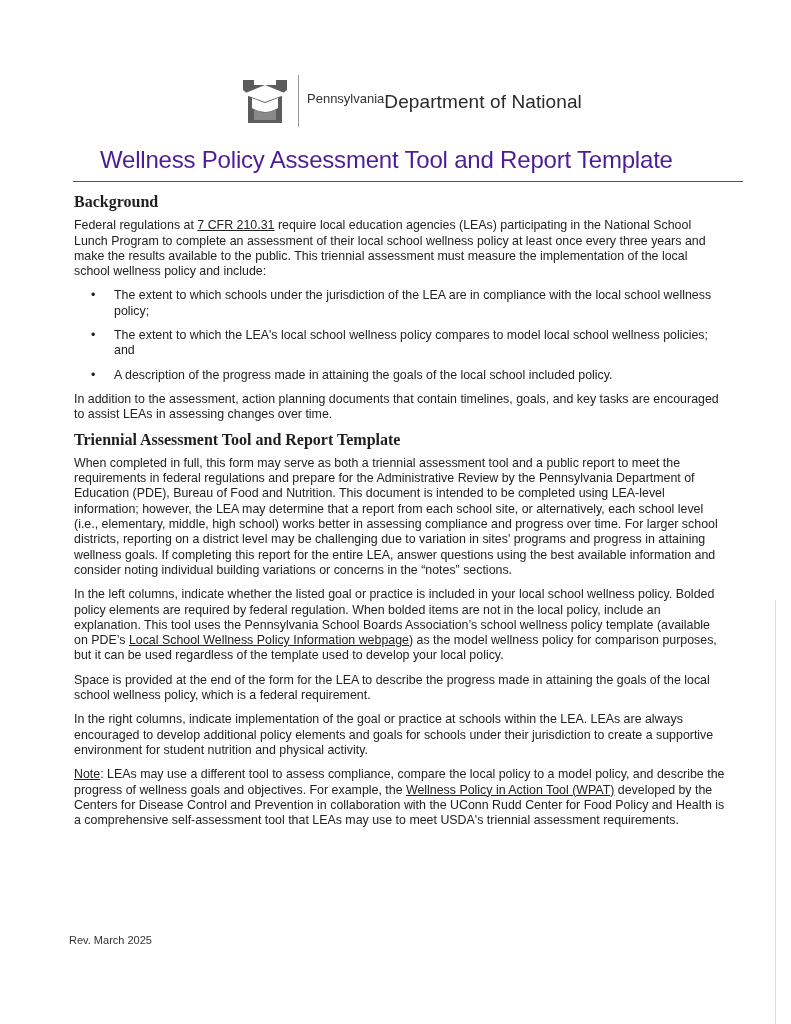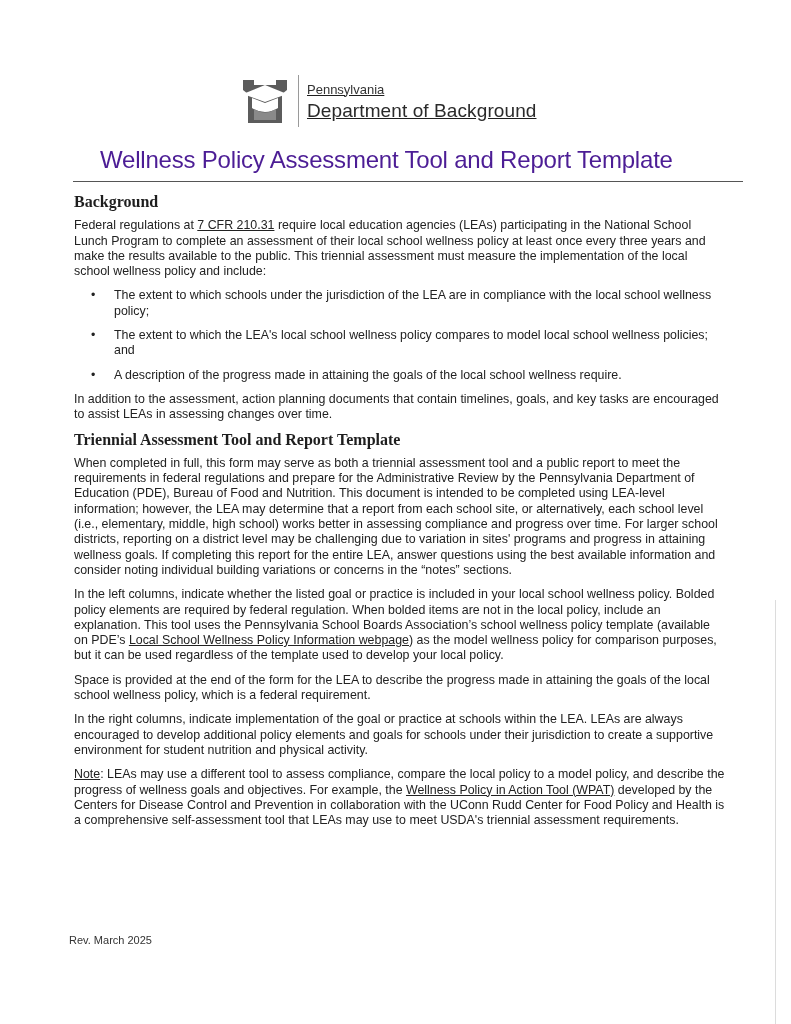--- a/index.html
+++ b/index.html
@@ -37,21 +37,21 @@
     }
     .keystone {
       width: 50px; height: 50px;
       margin-right: 8px;
     }
     .logo-divider {
       width: 1px; height: 52px;
       background: #9a9a9a;
       margin-right: 8px;
     }
-    .logo-text { display: flex; flex-direction: column; line-height: 1; text-decoration: underline; }
+    .logo-text { display: flex; flex-direction: row; line-height: 1; }
     .logo-state {
       font-size: 13px;
       color: #333;
       margin-bottom: 5px;
     }
     .logo-dept {
       font-size: 19px;
       color: #2a2a2a;
       letter-spacing: 0.1px;
     }
@@ -121,37 +121,37 @@
   <div class="logo">
     <svg class="keystone" viewBox="0 0 50 50">
       <path d="M3 4 L14 4 L14 9 L36 9 L36 4 L47 4 L47 14 L42 18 L42 47 L8 47 L8 18 L3 14 Z" fill="#5c5c5c"></path>
       <path d="M25 9 L47 18 L25 26 L3 18 Z" fill="#ffffff"></path>
       <path d="M12 22 L12 32 Q25 40 38 32 L38 22 L25 27 Z" fill="#ffffff"></path>
       <path d="M14 33 L14 44 L36 44 L36 33 Q25 40 14 33 Z" fill="#8a8a8a"></path>
     </svg>
     <div class="logo-divider"></div>
     <div class="logo-text">
       <span class="logo-state">Pennsylvania</span>
-      <span class="logo-dept">Department of Background</span>
+      <span class="logo-dept">Department of National</span>
     </div>
   </div>
 
   <div class="doc-title">Wellness Policy Assessment Tool and Report Template</div>
   <div class="title-rule"></div>
 
   <div class="content">
 
     <h2>Background</h2>
 
     <p><span>Federal regulations at </span><span class="link">7 CFR 210.31</span><span> require local education agencies (LEAs) participating in the National School Lunch Program to complete an assessment of their local school wellness policy at least once every three years and make the results available to the public. This triennial assessment must measure the implementation of the local school wellness policy and include:</span></p>
 
     <ul class="bullets">
       <li><span class="bullet">•</span><span>The extent to which schools under the jurisdiction of the LEA are in compliance with the local school wellness policy;</span></li>
       <li><span class="bullet">•</span><span>The extent to which the LEA's local school wellness policy compares to model local school wellness policies; and</span></li>
-      <li><span class="bullet">•</span><span>A description of the progress made in attaining the goals of the local school wellness require.</span></li>
+      <li><span class="bullet">•</span><span>A description of the progress made in attaining the goals of the local school included policy.</span></li>
     </ul>
 
     <p>In addition to the assessment, action planning documents that contain timelines, goals, and key tasks are encouraged to assist LEAs in assessing changes over time.</p>
 
     <h2 class="sec2">Triennial Assessment Tool and Report Template</h2>
 
     <p>When completed in full, this form may serve as both a triennial assessment tool and a public report to meet the requirements in federal regulations and prepare for the Administrative Review by the Pennsylvania Department of Education (PDE), Bureau of Food and Nutrition. This document is intended to be completed using LEA-level information; however, the LEA may determine that a report from each school site, or alternatively, each school level (i.e., elementary, middle, high school) works better in assessing compliance and progress over time. For larger school districts, reporting on a district level may be challenging due to variation in sites' programs and progress in attaining wellness goals. If completing this report for the entire LEA, answer questions using the best available information and consider noting individual building variations or concerns in the “notes” sections.</p>
 
     <p><span>In the left columns, indicate whether the listed goal or practice is included in your local school wellness policy. </span><span class="bold">Bolded</span><span> policy elements are required by federal regulation. When bolded items are not in the local policy, include an explanation. This tool uses the Pennsylvania School Boards Association’s school wellness policy template (available on PDE’s </span><span class="link">Local School Wellness Policy Information webpage</span><span>) as the model wellness policy for comparison purposes, but it can be used regardless of the template used to develop your local policy.</span></p>
 

